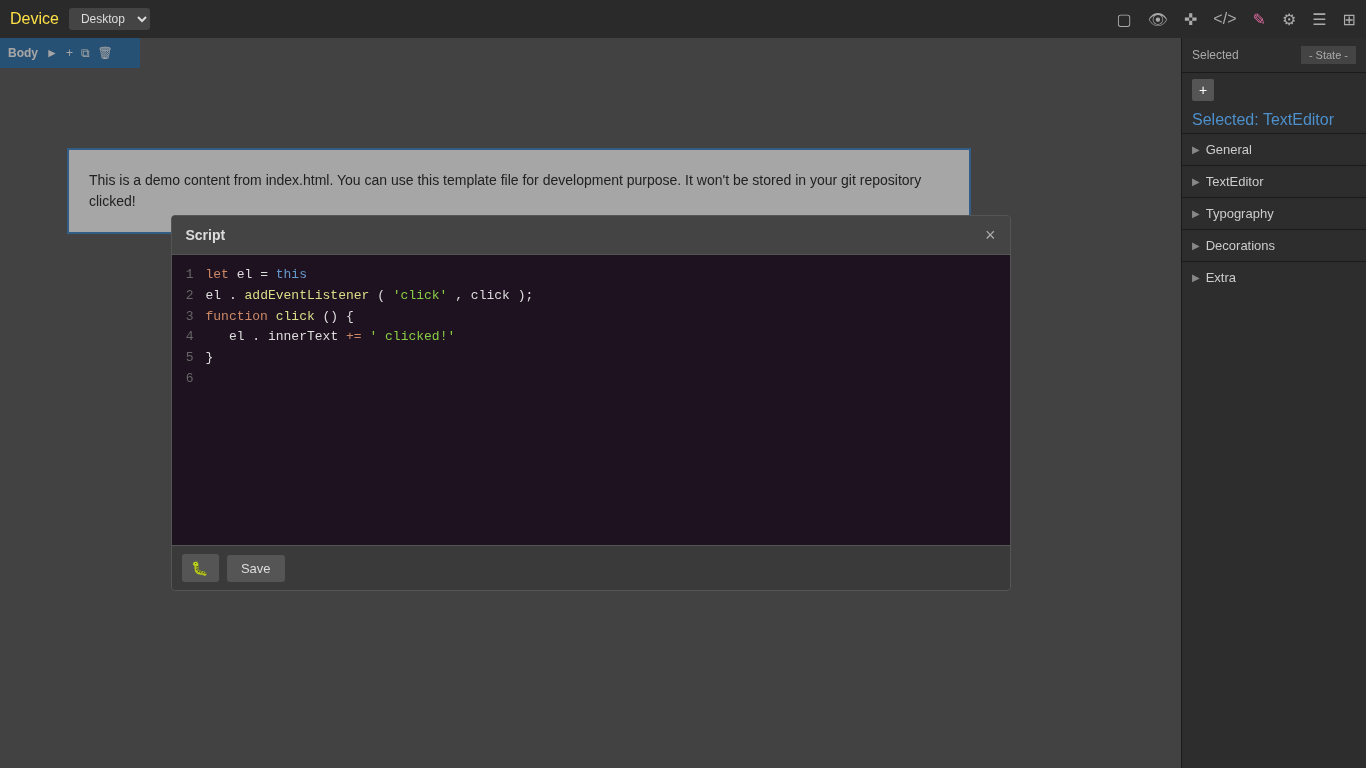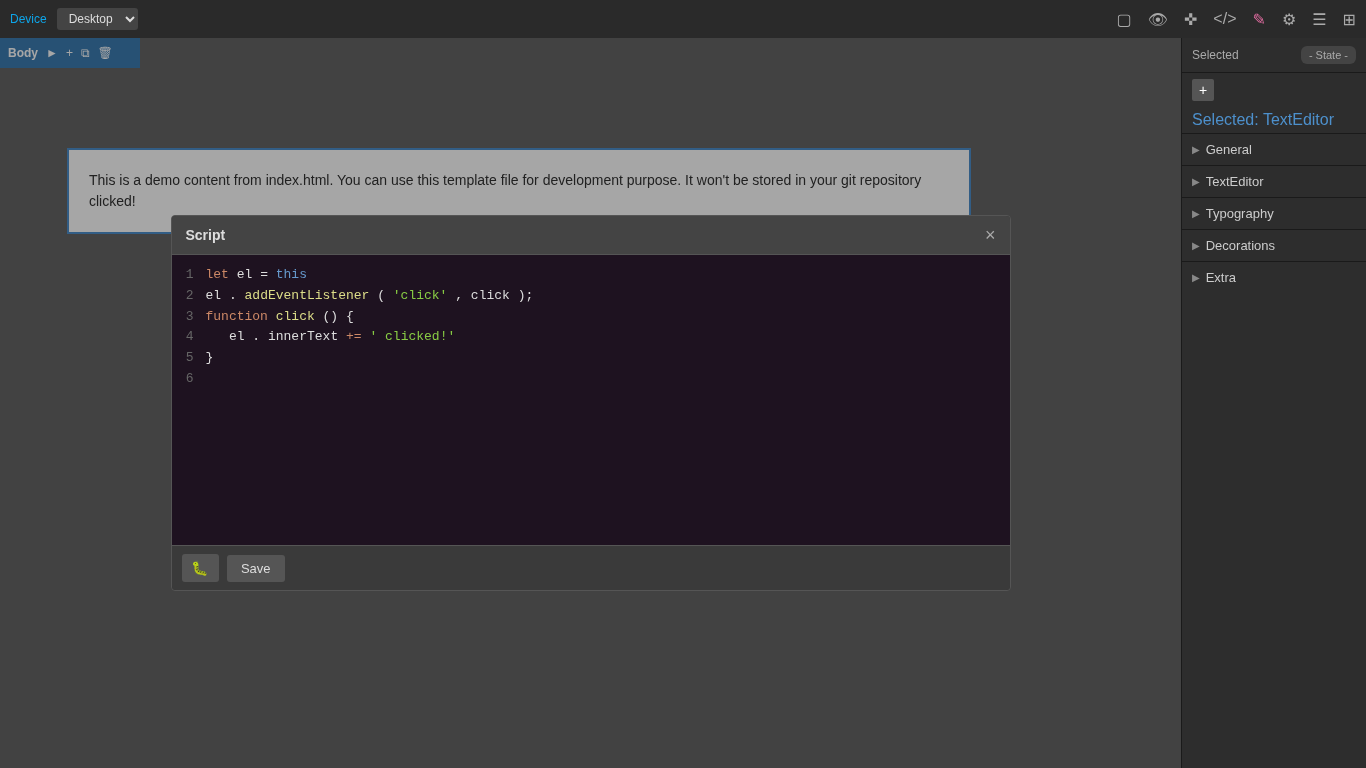--- a/index.html
+++ b/index.html
@@ -8,22 +8,22 @@
     
     .top-toolbar {
       background: #2a2a2a;
       height: 38px;
       display: flex;
       align-items: center;
       padding: 0 10px;
       gap: 10px;
     }
     .device-label {
-      color: #0ea5e9;
-      font-size: 12px;
+      color: #fde047;
+      font-size: 16px;
     }
     .device-select {
       background: #444;
       color: #ddd;
       border: none;
       padding: 3px 8px;
       font-size: 12px;
       border-radius: 3px;
       cursor: pointer;
     }
@@ -109,21 +109,21 @@
       color: #aaa;
       font-size: 12px;
     }
     .panel-state-btn {
       background: #444;
       color: #aaa;
       border: none;
       padding: 3px 8px;
       font-size: 11px;
       cursor: pointer;
-      border-radius: 6px;
+      border-radius: 0;
     }
     .panel-add-btn {
       background: #555;
       color: #fff;
       border: none;
       width: 22px;
       height: 22px;
       font-size: 14px;
       cursor: pointer;
       border-radius: 2px;

